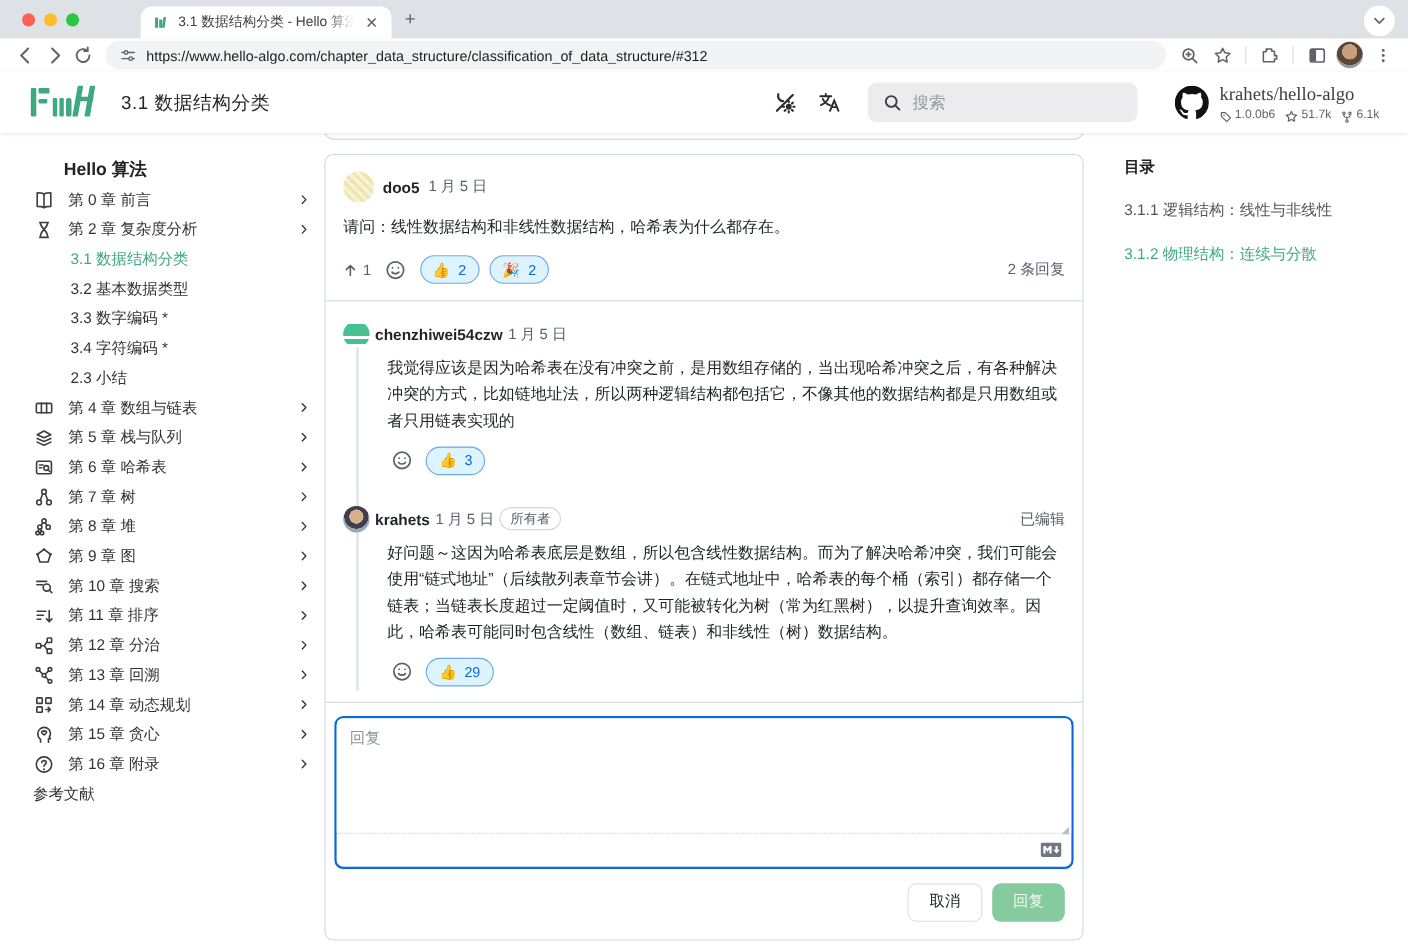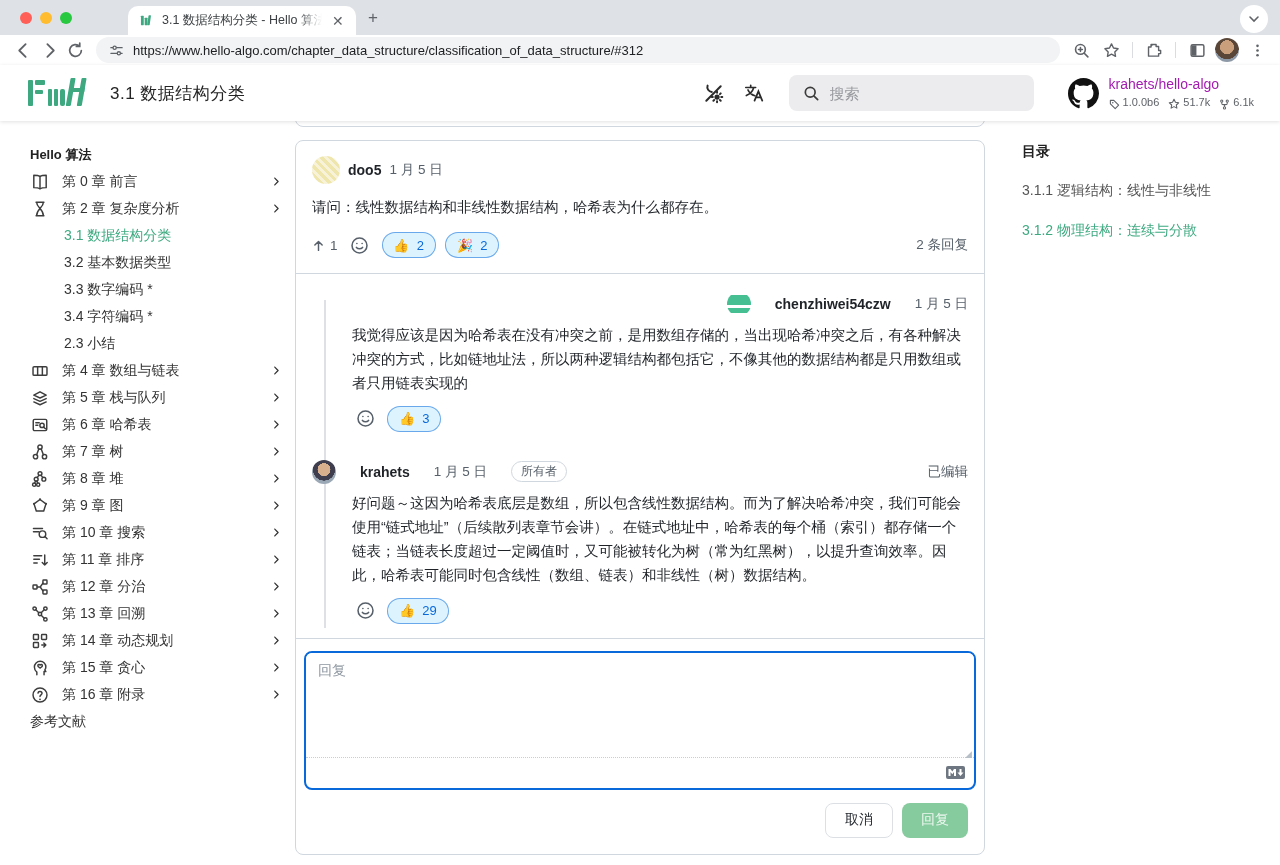--- a/index.html
+++ b/index.html
@@ -37,30 +37,30 @@
   .page-title { font-size:17px; color:#242424; letter-spacing:.5px; }
   .hdr-icons { margin-left:auto; display:flex; align-items:center; gap:14px; }
   .hdr-ic { width:26px; height:26px; display:flex; align-items:center; justify-content:center; color:#2b2b2b; }
   .searchbox { width:245px; height:36px; background:#ececee; border-radius:8px; display:flex;
     align-items:center; gap:10px; padding:12px 14px; margin:0 16px 0 22px; }
   .searchbox input { border:none; background:transparent; outline:none; font-size:15px; width:160px;
     color:#333; font-family:inherit; }
   .searchbox input::placeholder { color:#97999e; }
   .repo { display:flex; align-items:center; gap:10px; margin-left:18px; }
   .repo-text { line-height:1.25; }
-  .repo-name { font-size:14px; color:#a21caf; }
+  .repo-name { font-size:17px; color:#404040;font-family:Liberation Serif, serif; }
   .repo-meta { font-size:11px; color:#5f6368; display:flex; gap:9px; align-items:center; margin-top:2px; }
   .repo-meta span { display:flex; align-items:flex-end; gap:3px; }
 
   
   .content { position:relative; height:774px; }
 
   
   .sidebar { position:absolute; left:30px; top:20px; width:252px; font-size:14px; color:#333; }
-  .sb-title { font-weight:bold; font-size:13px; height:27px; display:flex; align-items:center; color:#222; }
+  .sb-title { font-weight:bold; font-size:16px; height:27px; display:flex; align-items:center; color:#222;margin-left:28px; }
   .nav-item { height:27px; display:flex; align-items:center; gap:12px; cursor:pointer; color:#333; }
   .nav-item .ic { width:20px; display:flex; justify-content:center; }
   .nav-item .lbl { flex:1; white-space:nowrap; }
   .nav-item .chev { color:#333; display:flex; }
   .nav-item.sub { padding-left:34px; }
   .nav-item.active { color:#3ea980; }
 
   
   .toc { position:absolute; left:1022px; top:22px; width:245px; font-size:14px; }
   .toc-title { font-weight:bold; font-size:14px; color:#222; margin-bottom:16px; }
@@ -92,21 +92,21 @@
     align-items:center; justify-content:center; color:#57606a; cursor:pointer; }
   .pill { display:inline-flex; align-items:center; gap:7px; height:26px; padding:0 11px;
     background:#ddf4ff; border:1px solid rgba(9,105,218,.55); border-radius:14px;
     font-size:13px; color:#0969da; cursor:pointer; }
   .pill .emo { font-size:13px; }
   .replies-count { margin-left:auto; font-size:13.5px; color:#57606a; }
   .sep { border-top:1px solid #d0d7de; }
 
   .replies { position:relative; padding-top:4px; }
   .replies:before { content:""; position:absolute; left:28px; top:26px; bottom:10px; width:2px; background:#dde1e6; }
-  .r-head { padding:14px 16px 0; display:flex; align-items:center; gap:24px;justify-content:flex-end; }
+  .r-head { padding:14px 16px 0; display:flex; align-items:center; gap:5px; }
   .r-body { padding:8px 16px 0 56px; font-size:14.5px; line-height:1.65; color:#1f2328; }
   .r-foot { display:flex; align-items:center; gap:9px; padding:10px 16px 14px 56px; }
 
   
   .editor-sec { border-top:1px solid #d0d7de; }
   .tabs { display:flex; align-items:flex-end; padding:5px 16px 0 8px; border-bottom:1px solid #d0d7de; }
   .tab-write { background:#fff; border:1px solid #d0d7de; border-bottom:1px solid #fff; margin-bottom:-1px;
     border-radius:8px 8px 0 0; padding:8px 17px; font-size:14px; color:#1f2328; cursor:pointer; }
   .tab-preview { padding:8px 17px; font-size:14px; color:#444; cursor:pointer; }
   .fmt-btn { margin-left:auto; color:#57606a; font-size:15px; padding:6px 2px; cursor:pointer; }

